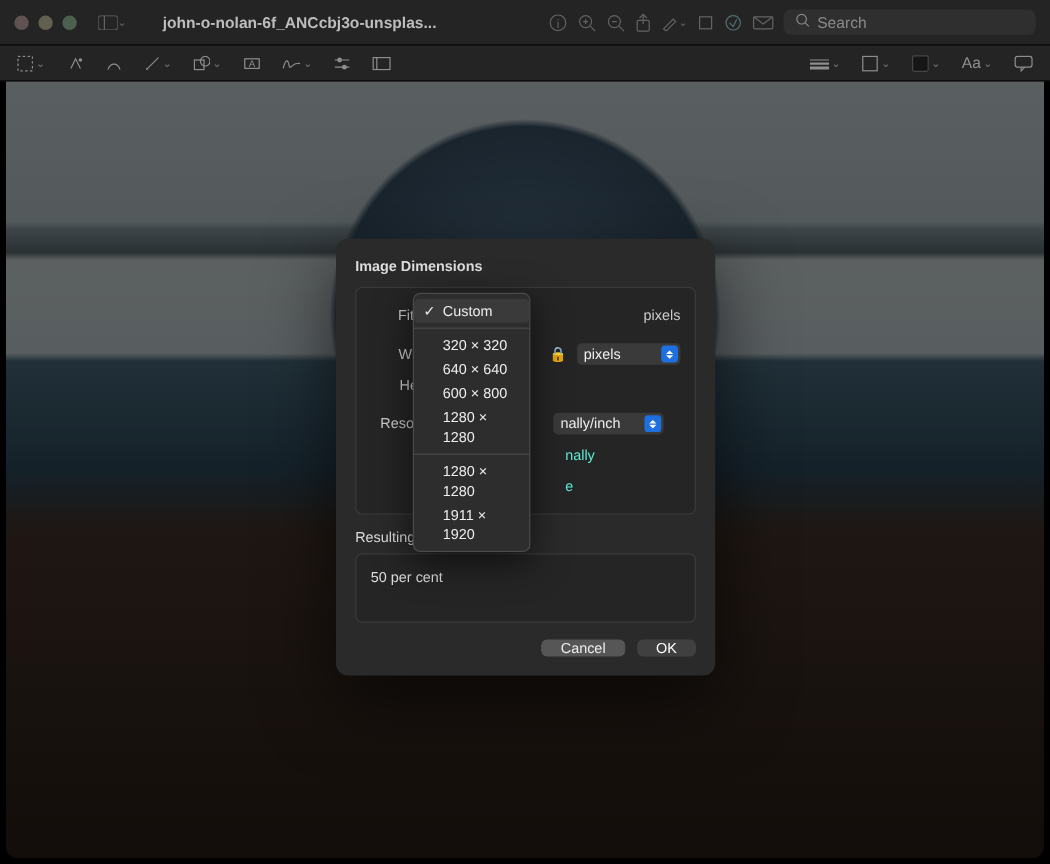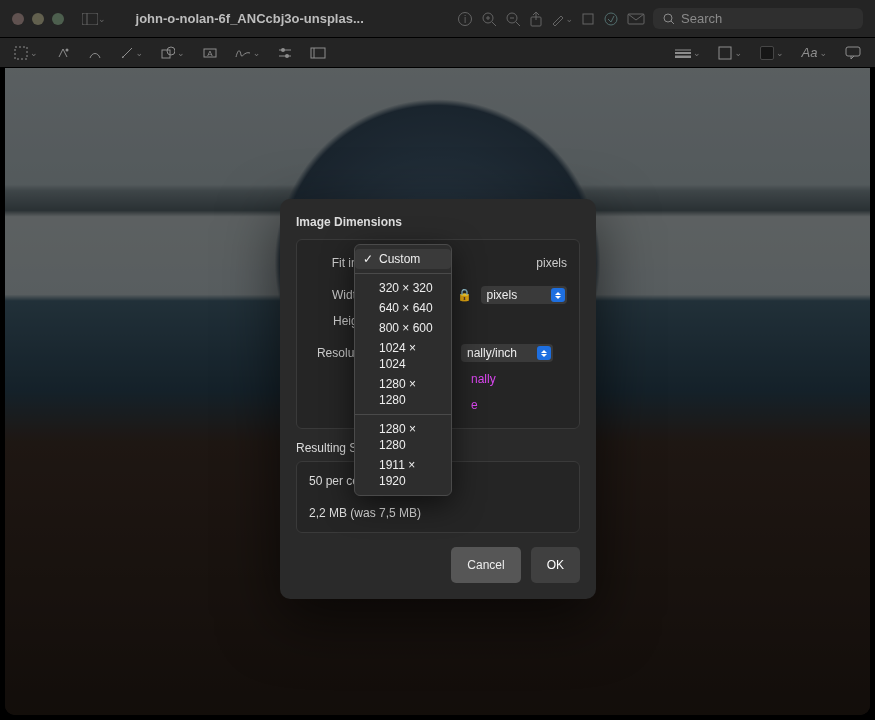--- a/index.html
+++ b/index.html
@@ -6,21 +6,21 @@
   body { width: 875px; height: 720px; background: #000; overflow: hidden; position: relative; }
 
   
   .titlebar { height: 38px; background: #242424; display: flex; align-items: center; padding: 0 12px; gap: 8px; border-bottom: 1px solid #000; }
   .traffic { display: flex; gap: 8px; margin-right: 10px; }
   .dot { width: 12px; height: 12px; border-radius: 50%; }
   .red { background: #605250; } .yellow { background: #62604e; } .green { background: #4d5f4e; }
   .tb-btn { opacity: .55; color: #ccc; display:flex; align-items:center; justify-content:center; }
   .title { color: #bdbdbd; font-size: 13px; font-weight: 600; margin-left: 6px; flex: 0 1 auto; padding-left: 16px; }
   .tb-spacer { flex: 1; }
-  .search { display:flex; align-items:center; background:#2f2f2f; border-radius:6px; padding:3px 10px; color:#8a8a8a; font-size:13px; min-width:210px; }
+  .search { display:flex; background:#2f2f2f; border-radius:6px; padding:3px 10px; color:#8a8a8a; font-size:13px; min-width:210px; }
   .search svg { margin-right:6px; }
 
   .toolbar { height: 30px; background: #242424; display:flex; align-items:center; padding: 0 14px; gap:18px; border-bottom:1px solid #000; }
   .tool { color:#bbb; opacity:.7; display:flex; align-items:center; gap:2px; }
   .chev { font-size:9px; color:#999; }
   .swatch { width:14px; height:14px; background:#111; border:1px solid #555; border-radius:2px; }
 
   
   .canvas { position:absolute; top:68px; left:5px; right:5px; bottom:5px; overflow:hidden; border-radius:0 0 10px 10px; }
   .photo { width:100%; height:100%; position:relative;
@@ -37,30 +37,30 @@
   .row { display:flex; align-items:center; height:26px; }
   .lbl { width:72px; text-align:right; padding-right:10px; color:#ccc; }
   .gap { height:6px; }
   .sel { background:#3a3a3a; border-radius:4px; padding:2px 6px; color:#eee; font-size:12px; display:flex; align-items:center; position:relative; }
   .sel.blue-end { padding-right:18px; }
   .sel .caret { position:absolute; right:2px; top:2px; bottom:2px; width:14px; background:#1e6fe0; border-radius:3px; display:flex; flex-direction:column; align-items:center; justify-content:center; }
   .caret::before{content:"";border:3px solid transparent;border-bottom-color:#fff;margin-bottom:1px;}
   .caret::after{content:"";border:3px solid transparent;border-top-color:#fff;}
   .unit-pop { width:92px; }
   .lock { color:#999; margin:0 8px; }
-  .chk-txt { color:#d946ef; margin-left:4px; }
+  .chk-txt { color:#5eead4; margin-left:4px; }
   .result { margin-top:12px; }
   .result-title { font-size:12px; margin-bottom:6px; }
   .result-box { background:#252525; border:1px solid #3a3a3a; border-radius:6px; padding:12px; }
   .btns { display:flex; justify-content:flex-end; gap:10px; margin-top:14px; }
-  .btn { border:none; border-radius:5px; padding:11px 16px; font-size:12px; color:#eee; background:#565656; }
+  .btn { border:none; border-radius:5px; padding:0 16px; font-size:12px; color:#eee; background:#565656; }
   .btn.primary { background:#404040; color:#fff; }
 
   
-  .menu { position:absolute; left:354px; top:244px; width:98px; background:#2d2d2d; border:1px solid #4a4a4a; border-radius:6px; padding:4px 0; box-shadow:0 8px 30px rgba(0,0,0,.6); z-index:50; }
+  .menu { position:absolute; left:344px; top:244px; width:98px; background:#2d2d2d; border:1px solid #4a4a4a; border-radius:6px; padding:4px 0; box-shadow:0 8px 30px rgba(0,0,0,.6); z-index:50; }
   .mi { padding:2px 12px 2px 24px; color:#eee; font-size:12px; line-height:16px; position:relative; }
   .mi.sel::before { content:"✓"; position:absolute; left:8px; }
   .sep { height:1px; background:#4a4a4a; margin:4px 0; }
   .hidden-under { visibility:hidden; } 
 </style>
 </head>
 <body>
 
 <div class="titlebar">
   <div class="traffic">
@@ -208,21 +208,21 @@
       <svg width="14" height="14">
         <rect x="1" y="1" width="12" height="12" fill="none" stroke="#bbb"></rect>
       </svg>
       <span class="chev">⌄</span>
     </div>
   <div class="tool">
       <div class="swatch"></div>
       <span class="chev">⌄</span>
     </div>
   <div class="tool">
-      <span style="font-size:13px;font-style:italic;">Aa</span>
+      <span style="font-size:13px;">Aa</span>
       <span class="chev">⌄</span>
     </div>
   <div class="tool">
       <svg width="16" height="14">
         <rect x="1" y="1" width="14" height="9" rx="2" fill="none" stroke="#bbb"></rect>
         <path d="M6 10 L6 13 L9 10" fill="none" stroke="#bbb"></path>
       </svg>
     </div>
 </div>
 
@@ -270,34 +270,32 @@
       <div class="lbl"></div>
       <span class="hidden-under" style="width:86px"></span>
       <span class="chk-txt">e</span>
     </div>
   </div>
 
   <div class="result">
     <div class="result-title">Resulting Si</div>
     <div class="result-box">
       <div style="margin-bottom:18px;">50 per cent</div>
-      <div>2,2 MB (was 7,5 MB)</div>
     </div>
   </div>
 
   <div class="btns">
     <button class="btn">Cancel</button>
     <button class="btn primary">OK</button>
   </div>
 </div>
 
 <div class="menu">
   <div class="mi sel">Custom</div>
   <div class="sep"></div>
   <div class="mi">320 × 320</div>
   <div class="mi">640 × 640</div>
-  <div class="mi">800 × 600</div>
-  <div class="mi">1024 × 1024</div>
+  <div class="mi">600 × 800</div>
   <div class="mi">1280 × 1280</div>
   <div class="sep"></div>
   <div class="mi">1280 × 1280</div>
   <div class="mi">1911 × 1920</div>
 </div>
 
 </body></html>

